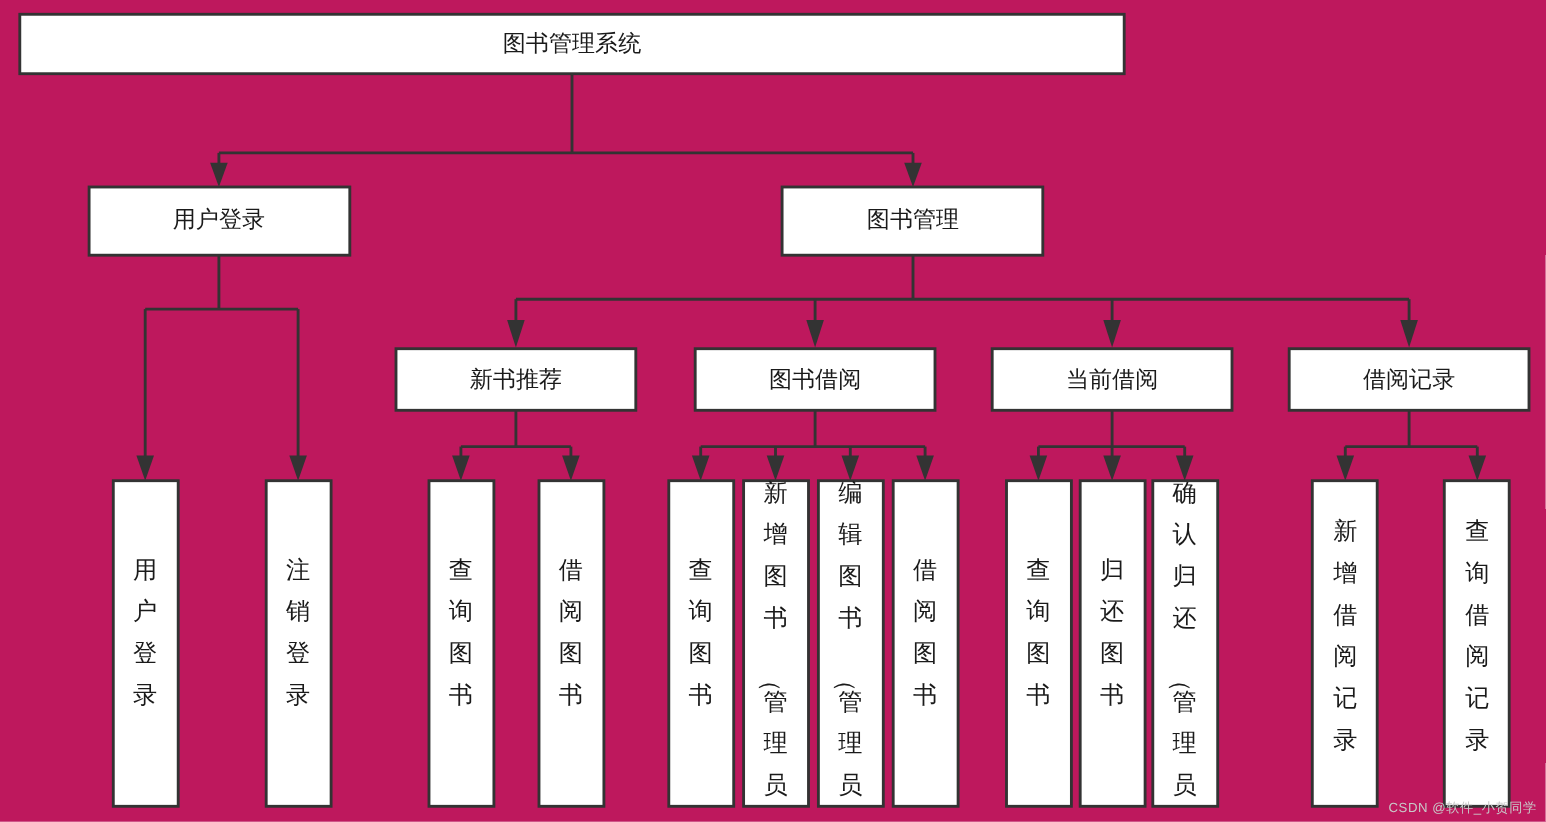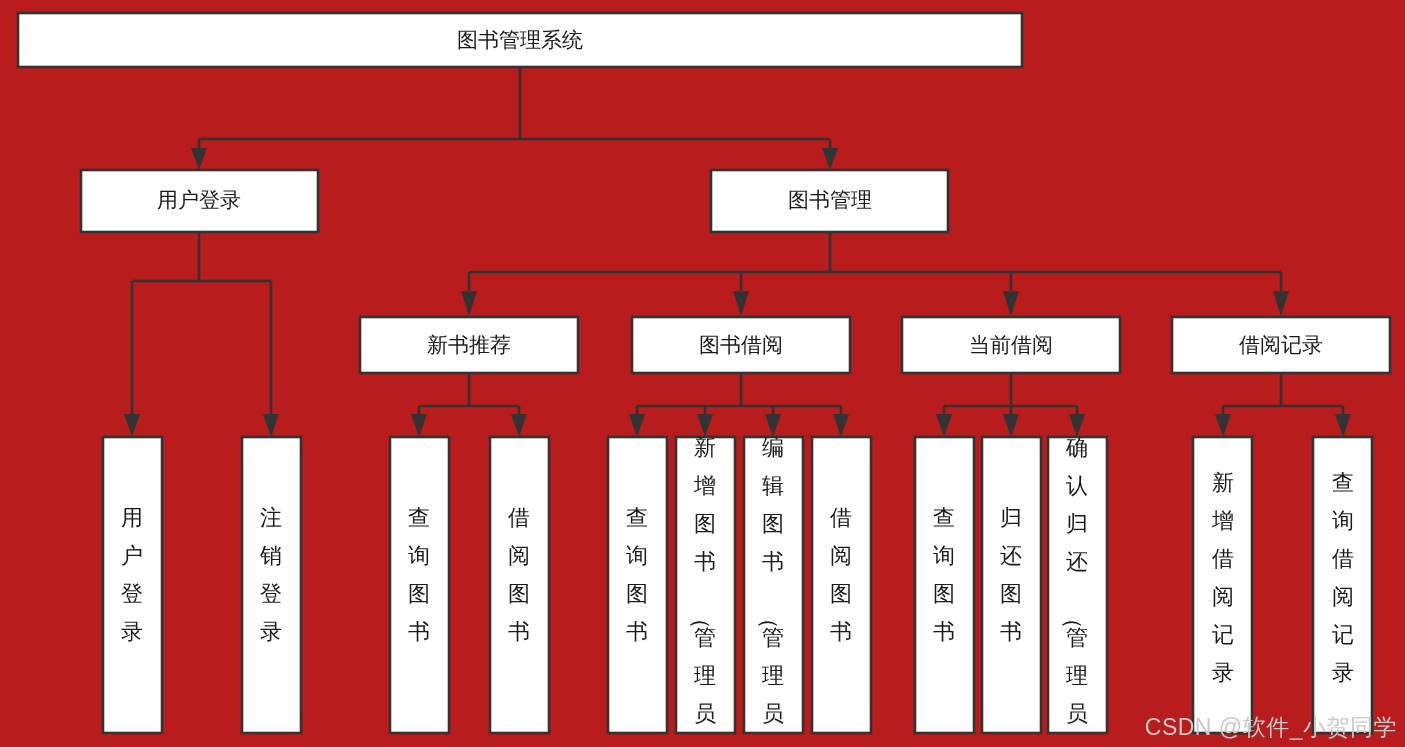--- a/index.html
+++ b/index.html
@@ -1,28 +1,28 @@
 <!DOCTYPE html>
 <html><head>
 <meta charset="utf-8">
 <style>
   html,body{margin:0;padding:0;background:#ffffff;}
   body{width:1405px;height:747px;overflow:hidden;
        font-family:"Liberation Sans","DejaVu Sans",sans-serif;}
-  #stage{position:relative;width:1405px;height:747px;background:#b91c1c;}
+  #stage{position:relative;width:1405px;height:747px;background:#be185d;}
   svg.diagram{position:absolute;left:0;top:0;width:1405px;height:747px;}
   .node-rect{fill:#ffffff;stroke:#333333;stroke-width:2.6;}
   .edge{stroke:#333333;stroke-width:2.6;fill:none;}
   .arrow-head{fill:#333333;stroke:none;}
   .node-label{fill:#1a1a1a;font-family:"Liberation Sans","DejaVu Sans",sans-serif;
               font-size:21px;text-anchor:middle;dominant-baseline:middle;}
   .node-label-v{fill:#1a1a1a;font-family:"Liberation Sans","DejaVu Sans",sans-serif;
               font-size:22px;text-anchor:middle;}
   .watermark{position:absolute;right:8px;bottom:4px;color:#c9c9c9;
-             font-size:23px;letter-spacing:0.5px;white-space:nowrap;
+             font-size:12px;letter-spacing:0.5px;white-space:nowrap;
              font-family:"Liberation Sans","DejaVu Sans",sans-serif;}
 </style>
 </head>
 <body>
 
 <div id="stage">
 
   <svg class="diagram" viewBox="0 0 1405 747">
     <defs></defs>
 

